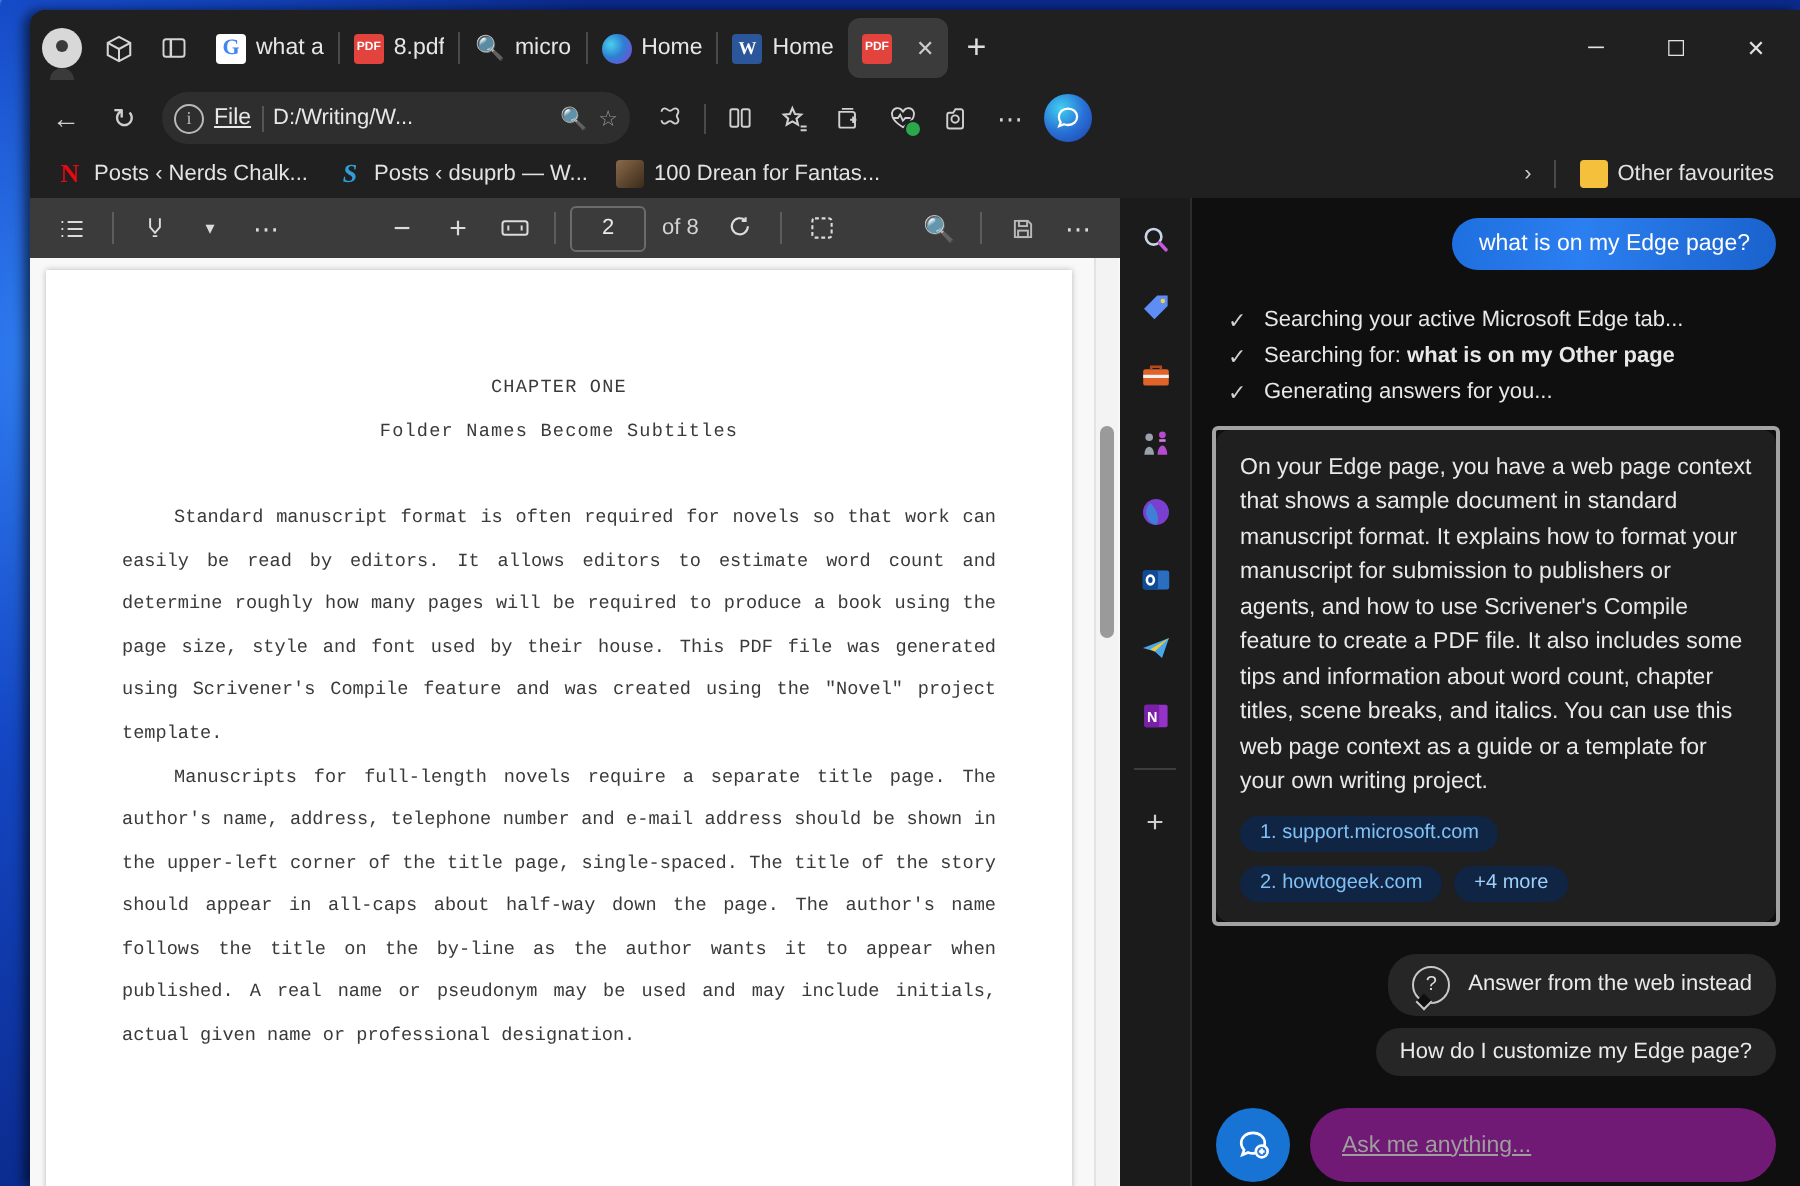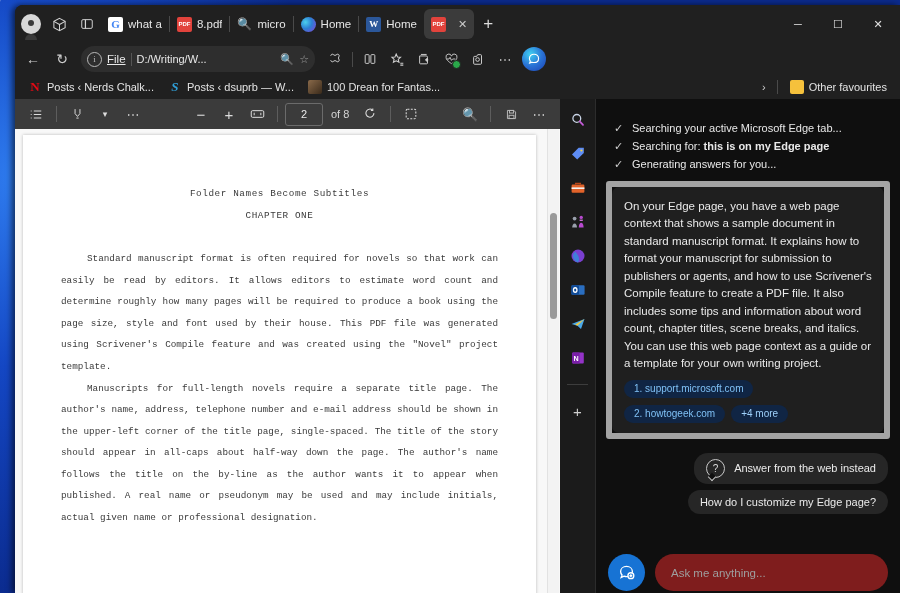--- a/index.html
+++ b/index.html
@@ -151,21 +151,21 @@
   .userbubble{
     float:right;clear:both;max-width:200px;background:linear-gradient(95deg,#1e6fe0,#2c7ff0 40%,#1a62cc);
     color:#fff;font-size:11.5px;border-radius:15px;padding:7px 13px;margin:6px 2px 0 0;
   }
   .steps{clear:both;padding-top:16px;}
   .step{display:flex;align-items:center;gap:8px;color:#e8e8e8;font-size:11px;padding:2.5px 0 2.5px 8px;}
   .chk{color:#d0d0d0;font-size:11px;width:10px;flex:0 0 auto;}
   .step b{font-weight:bold;}
 
   .answerbox{
-    border:6px solid #a3a3a3;border-radius:3px;margin-top:8px;
+    border:2px solid #a3a3a3;border-radius:3px;margin-top:8px;
   }
   .answercard{
     background:#1f1f1f;border-radius:7px;padding:11px 12px 10px 12px;
   }
   .answertext{color:#e9e9e9;font-size:11.5px;line-height:1.52;}
   .learnrow{display:flex;align-items:center;margin-top:11px;}
   .learnlbl{color:#eaeaea;font-size:10.5px;font-weight:bold;}
   .counter{margin-left:auto;color:#e2e2e2;font-size:10.5px;display:flex;align-items:center;gap:5px;}
   .greendot{width:7px;height:7px;border-radius:50%;background:#3dbf5c;}
   .cites{display:flex;flex-wrap:wrap;gap:6px;margin-top:7px;align-items:flex-end;}
@@ -185,22 +185,22 @@
   }
   .qmark:after{content:"";position:absolute;left:2px;bottom:-3px;width:5px;height:5px;
     background:#0f0f0f;border-left:1.3px solid #c8c8c8;border-bottom:1.3px solid #c8c8c8;transform:rotate(-45deg);}
 
   .composer{display:flex;align-items:center;gap:10px;padding:10px 2px 14px 2px;flex:0 0 auto;}
   .newchat{
     width:37px;height:37px;border-radius:50%;flex:0 0 auto;
     background:#1773d4;display:flex;align-items:center;justify-content:center;color:#fff;
   }
   .askbox{
-    flex:1 1 auto;height:37px;background:#7f1d1d;border-radius:19px;display:flex;align-items:center;
-    padding:0 16px;color:#9e9e9e;font-size:11.5px;
+    flex:1 1 auto;height:37px;background:#701a75;border-radius:19px;display:flex;align-items:center;
+    padding:0 16px;color:#9e9e9e;font-size:11.5px;text-decoration:underline;
   }
 </style>
 </head>
 <body>
 
 <div id="desktop"></div>
 
 <div id="window">
 
   <div class="tabstrip">
@@ -397,22 +397,22 @@
               <rect x="5.5" y="3" width="5" height="3.2"></rect>
               <rect x="5" y="9" width="6" height="4"></rect>
           </svg>
         </div>
         <div class="pd-ic">⋯</div>
       </div>
 
       <div class="pdfscrollarea">
         <div class="pdfpage">
           <div class="doc">
+            <div class="ctr">CHAPTER ONE</div>
             <div class="ctr">Folder Names Become Subtitles</div>
-            <div class="ctr">CHAPTER ONE</div>
             <div class="gap"></div>
             <div class="para">Standard manuscript format is often required for novels so that work can easily be read by editors. It allows editors to estimate word count and determine roughly how many pages will be required to produce a book using the page size, style and font used by their house. This PDF file was generated using Scrivener's Compile feature and was created using the "Novel" project template.</div>
             <div class="para">Manuscripts for full-length novels require a separate title page. The author's name, address, telephone number and e-mail address should be shown in the upper-left corner of the title page, single-spaced. The title of the story should appear in all-caps about half-way down the page. The author's name follows the title on the by-line as the author wants it to appear when published. A real name or pseudonym may be used and may include initials, actual given name or professional designation.</div>
           </div>
         </div>
         <div class="pdfscrollbar">
           <div class="pdfthumb"></div>
         </div>
       </div>
     </div>
@@ -474,29 +474,30 @@
           <text x="3.5" y="11.2" font-size="7.2" fill="#fff" font-family="Liberation Sans, sans-serif" font-weight="bold">N</text>
         </svg>
       </div>
       <div class="railsep"></div>
       <div class="railic" style="color:#cfcfcf;font-size:15px;">+</div>
     </div>
 
     <div class="copilot">
       <div class="cp-scroll">
 
+        <div class="userbubble">what is on my Edge page?</div>
 
         <div class="steps">
           <div class="step">
             <span class="chk">✓</span>
             <span>Searching your active Microsoft Edge tab...</span>
           </div>
           <div class="step">
             <span class="chk">✓</span>
-            <span><span>Searching for: </span><b>this is on my Edge page</b></span>
+            <span><span>Searching for: </span><b>what is on my Other page</b></span>
           </div>
           <div class="step">
             <span class="chk">✓</span>
             <span>Generating answers for you...</span>
           </div>
         </div>
 
         <div class="answerbox">
           <div class="answercard">
             <div class="answertext">On your Edge page, you have a web page context that shows a sample document in standard manuscript format. It explains how to format your manuscript for submission to publishers or agents, and how to use Scrivener's Compile feature to create a PDF file. It also includes some tips and information about word count, chapter titles, scene breaks, and italics. You can use this web page context as a guide or a template for your own writing project.</div>

